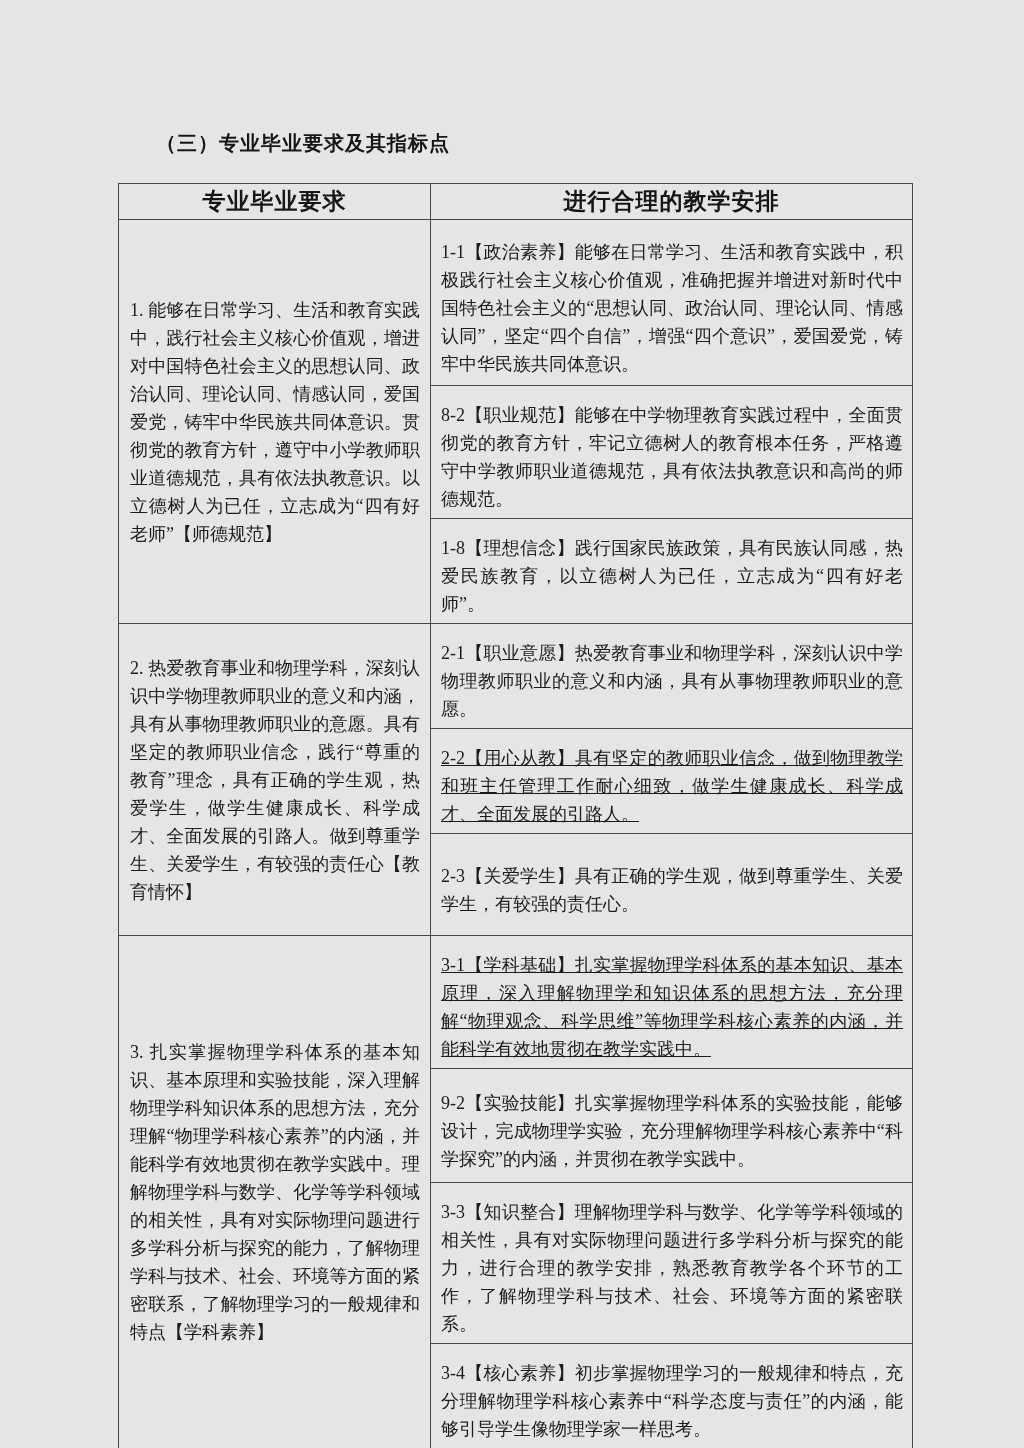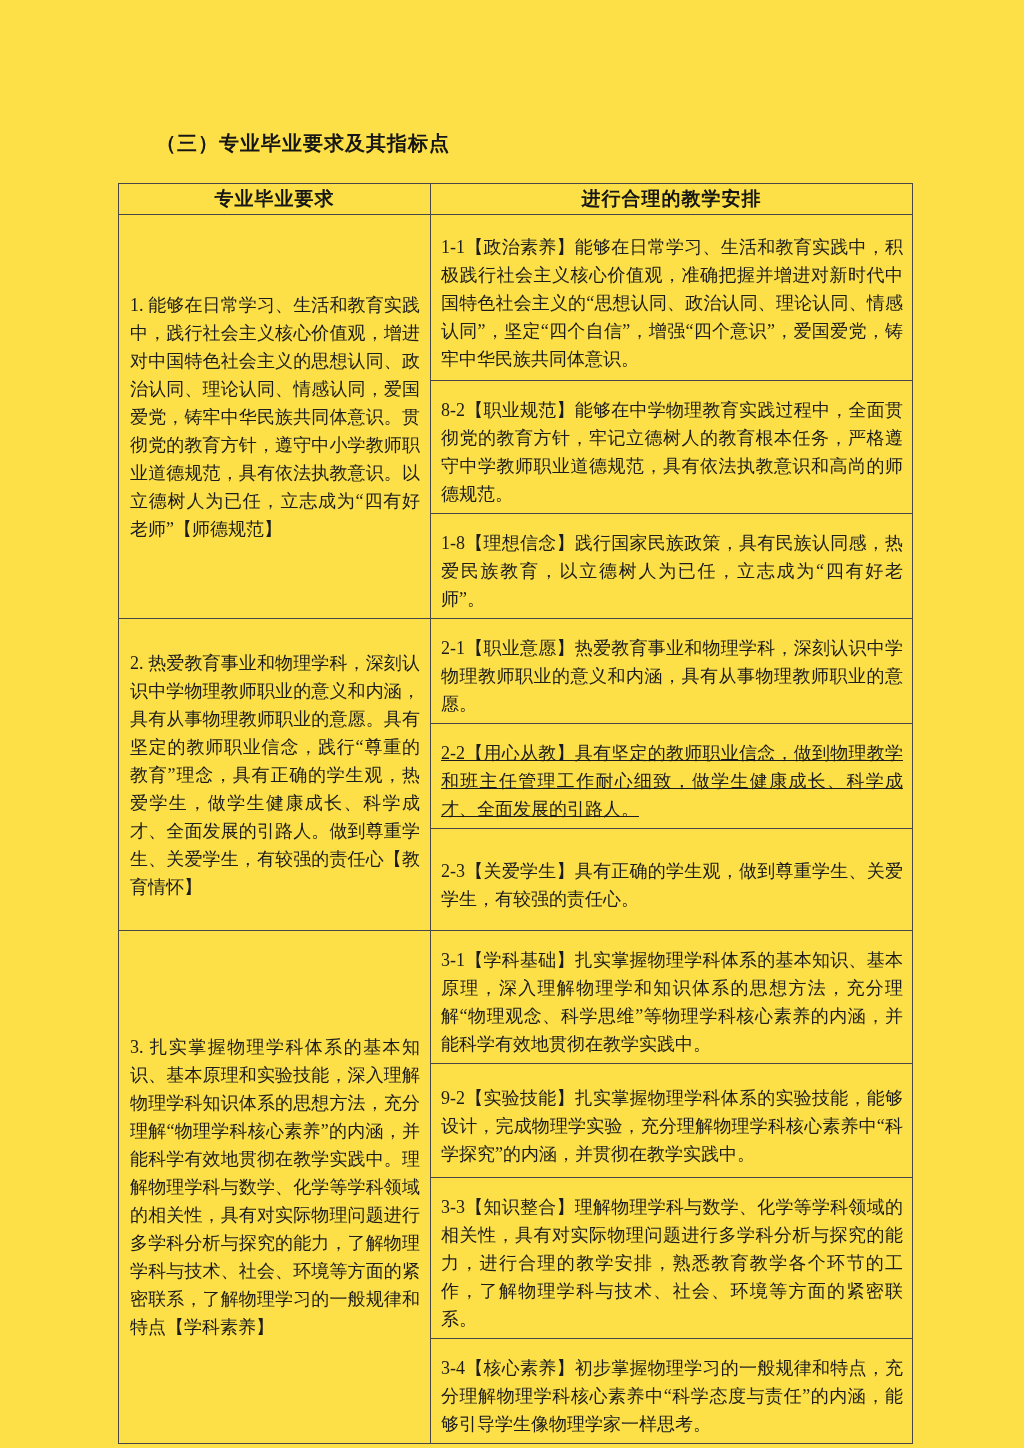--- a/index.html
+++ b/index.html
@@ -5,21 +5,21 @@
   * { box-sizing: border-box; }
   html, body {
     margin: 0;
     padding: 0;
     background: #ffffff;
   }
   .page {
     position: relative;
     width: 1024px;
     height: 1448px;
-    background: #fde047;
+    background: #e5e5e5;
     font-family: "Liberation Serif", "DejaVu Serif", serif;
     color: #1c1c1c;
     padding: 130px 112px 0 118px;
   }
   .doc-title {
     margin: 0 0 26px 38px;
     font-size: 20px;
     font-weight: bold;
     letter-spacing: 1px;
     color: #161616;
@@ -29,21 +29,21 @@
     border-collapse: collapse;
     table-layout: fixed;
   }
   col.c-left  { width: 312px; }
   col.c-right { width: 482px; }
   th, td {
     border: 1.5px solid #474747;
   }
   th {
     height: 31px;
-    font-size: 19px;
+    font-size: 23px;
     font-weight: bold;
     text-align: center;
     padding: 2px 4px;
     letter-spacing: 1px;
     color: #161616;
   }
   td {
     font-size: 18px;
     line-height: 28px;
     text-align: justify;
@@ -56,21 +56,21 @@
   td.ind {
     padding: 15px 9px 5px 10px;
   }
   
   .h11 { height: 166px; }
   .h12 { height: 112px; }
   .h13 { height: 76px; }
   .h21 { height: 92px; }
   .h22 { height: 80px; text-decoration: underline; }
   .h23 { height: 102px; }
-  .h31 { height: 124px; }
+  .h31 { height: 124px; text-decoration: underline; }
   .h32 { height: 114px; }
   .h33 { height: 132px; }
   .h34 { height: 86px; }
 </style>
 </head>
 <body>
 
 <div class="page">
 
   <h2 class="doc-title">（三）专业毕业要求及其指标点</h2>

